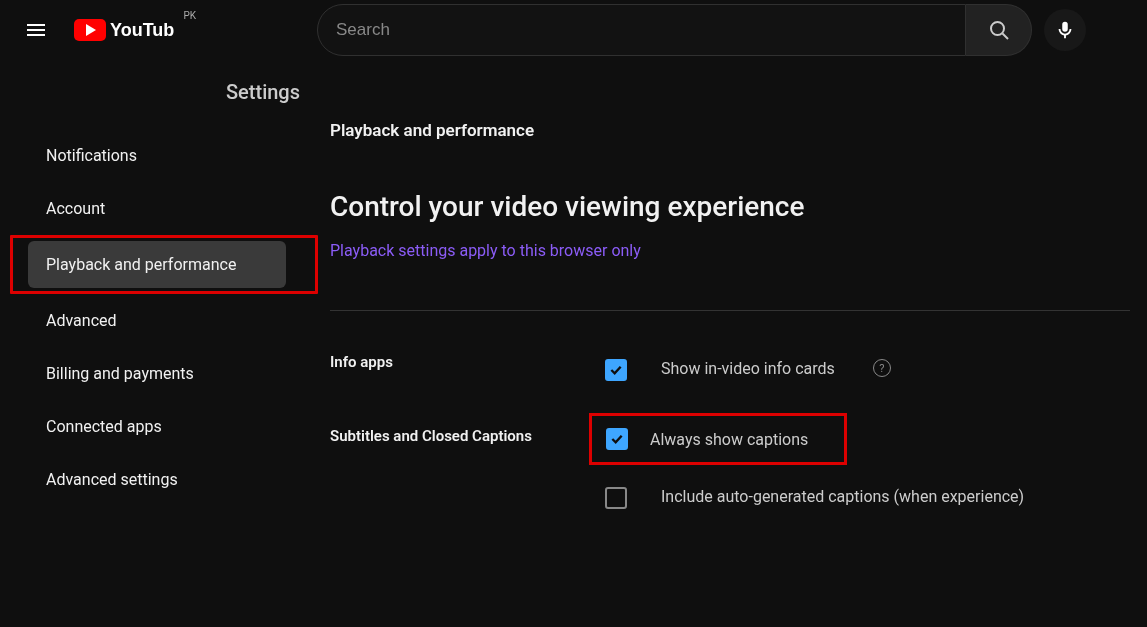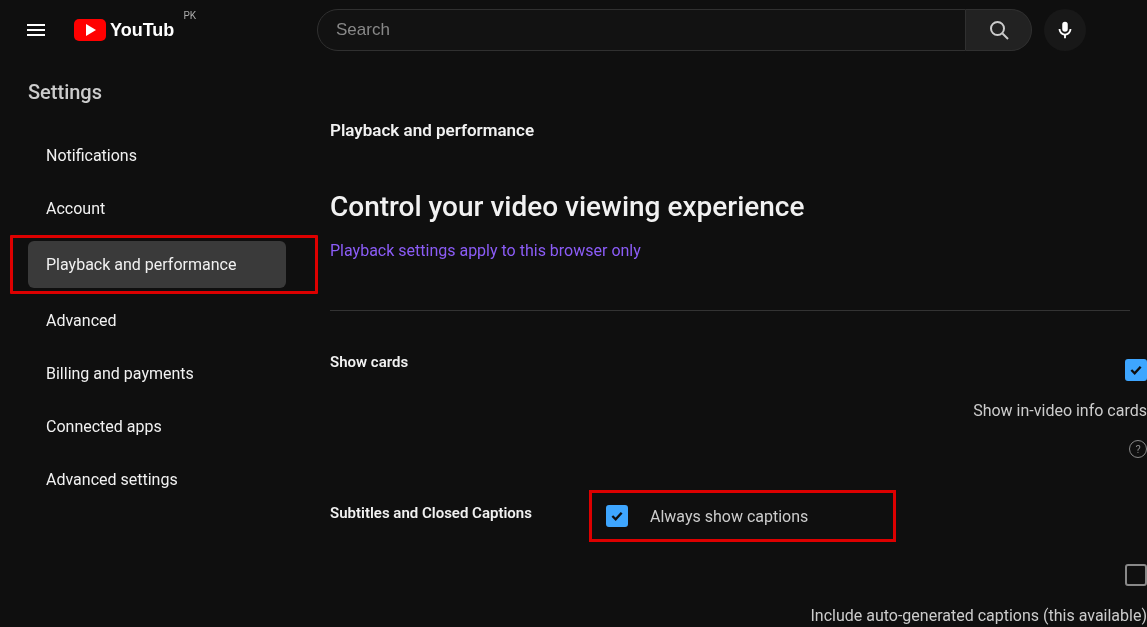--- a/index.html
+++ b/index.html
@@ -44,21 +44,21 @@
       flex: 1;
       display: flex;
       justify-content: center;
       margin-left: 80px;
       gap: 12px;
       align-items: center;
     }
     .search-container {
       display: flex;
       width: 715px;
-      height: 42px;
+      height: 52px;
     }
     .search-input {
       flex: 1;
       background: #121212;
       border: 1px solid #303030;
       border-radius: 40px 0 0 40px;
       padding: 0 18px;
       color: #fff;
       font-size: 17px;
       outline: none;
@@ -88,20 +88,21 @@
     .content { display: flex; }
     .sidebar {
       width: 300px;
       padding: 20px 0 0 28px;
     }
     .sidebar-title {
       font-size: 20px;
       font-weight: 500;
       color: #ccc;
       margin-bottom: 28px;
+      text-align: right;
     }
     .sidebar-item {
       padding: 14px 18px;
       font-size: 16px;
       color: #f1f1f1;
       cursor: pointer;
       border-radius: 6px;
       margin-bottom: 6px;
       width: 258px;
     }
@@ -147,24 +148,23 @@
       width: 275px;
       font-size: 15px;
       font-weight: 600;
       padding-top: 2px;
     }
     .setting-options {
       flex: 1;
     }
     .option-row {
       display: flex;
-      align-items: flex-end;
-      gap: 20px;
+      align-items: flex-start;
+      gap: 34px;
       padding: 8px 0;
-      flex-direction: column;
     }
     .checkbox {
       width: 22px;
       height: 22px;
       border: 2px solid #888;
       border-radius: 3px;
       flex-shrink: 0;
       display: flex;
       align-items: center;
       justify-content: center;
@@ -191,21 +191,21 @@
       cursor: pointer;
       margin-left: 4px;
     }
     .highlight-option {
       border: 3px solid #d00;
       padding: 12px 20px 12px 14px;
       margin: -12px 0 14px -16px;
       display: inline-flex;
       align-items: center;
       gap: 22px;
-      width: 307px;
+      width: 258px;
     }
   </style>
 </head>
 <body>
 
 <div class="header">
   <div class="hamburger-btn">
     <svg width="24" height="24" viewBox="0 0 24 24" fill="#fff">
         <path d="M3 6h18v2H3V6zm0 5h18v2H3v-2zm0 5h18v2H3v-2z"></path>
       </svg>
@@ -250,21 +250,21 @@
     <div class="sidebar-item">Advanced settings</div>
   </div>
 
   <div class="main">
     <div class="section-title">Playback and performance</div>
     <div class="page-heading">Control your video viewing experience</div>
     <div class="page-sub">Playback settings apply to this browser only</div>
     <hr class="divider">
 
     <div class="setting-row">
-      <div class="setting-label">Show cards</div>
+      <div class="setting-label">Info apps</div>
       <div class="setting-options">
         <div class="option-row">
           <div class="checkbox checked">
             <svg width="16" height="16" viewBox="0 0 24 24" fill="none" stroke="#0f0f0f" stroke-width="3.5">
                 <polyline points="5,12 10,17 19,7"></polyline>
               </svg>
           </div>
           <span class="option-text">Show in-video info cards</span>
           <span class="help-icon">?</span>
         </div>
@@ -277,18 +277,18 @@
         <div class="highlight-option">
           <div class="checkbox checked">
             <svg width="16" height="16" viewBox="0 0 24 24" fill="none" stroke="#0f0f0f" stroke-width="3.5">
                 <polyline points="5,12 10,17 19,7"></polyline>
               </svg>
           </div>
           <span class="option-text">Always show captions</span>
         </div>
         <div class="option-row">
           <div class="checkbox"></div>
-          <span class="option-text">Include auto-generated captions (this available)</span>
+          <span class="option-text">Include auto-generated captions (when experience)</span>
         </div>
       </div>
     </div>
   </div>
 </div>
 
 </body></html>

